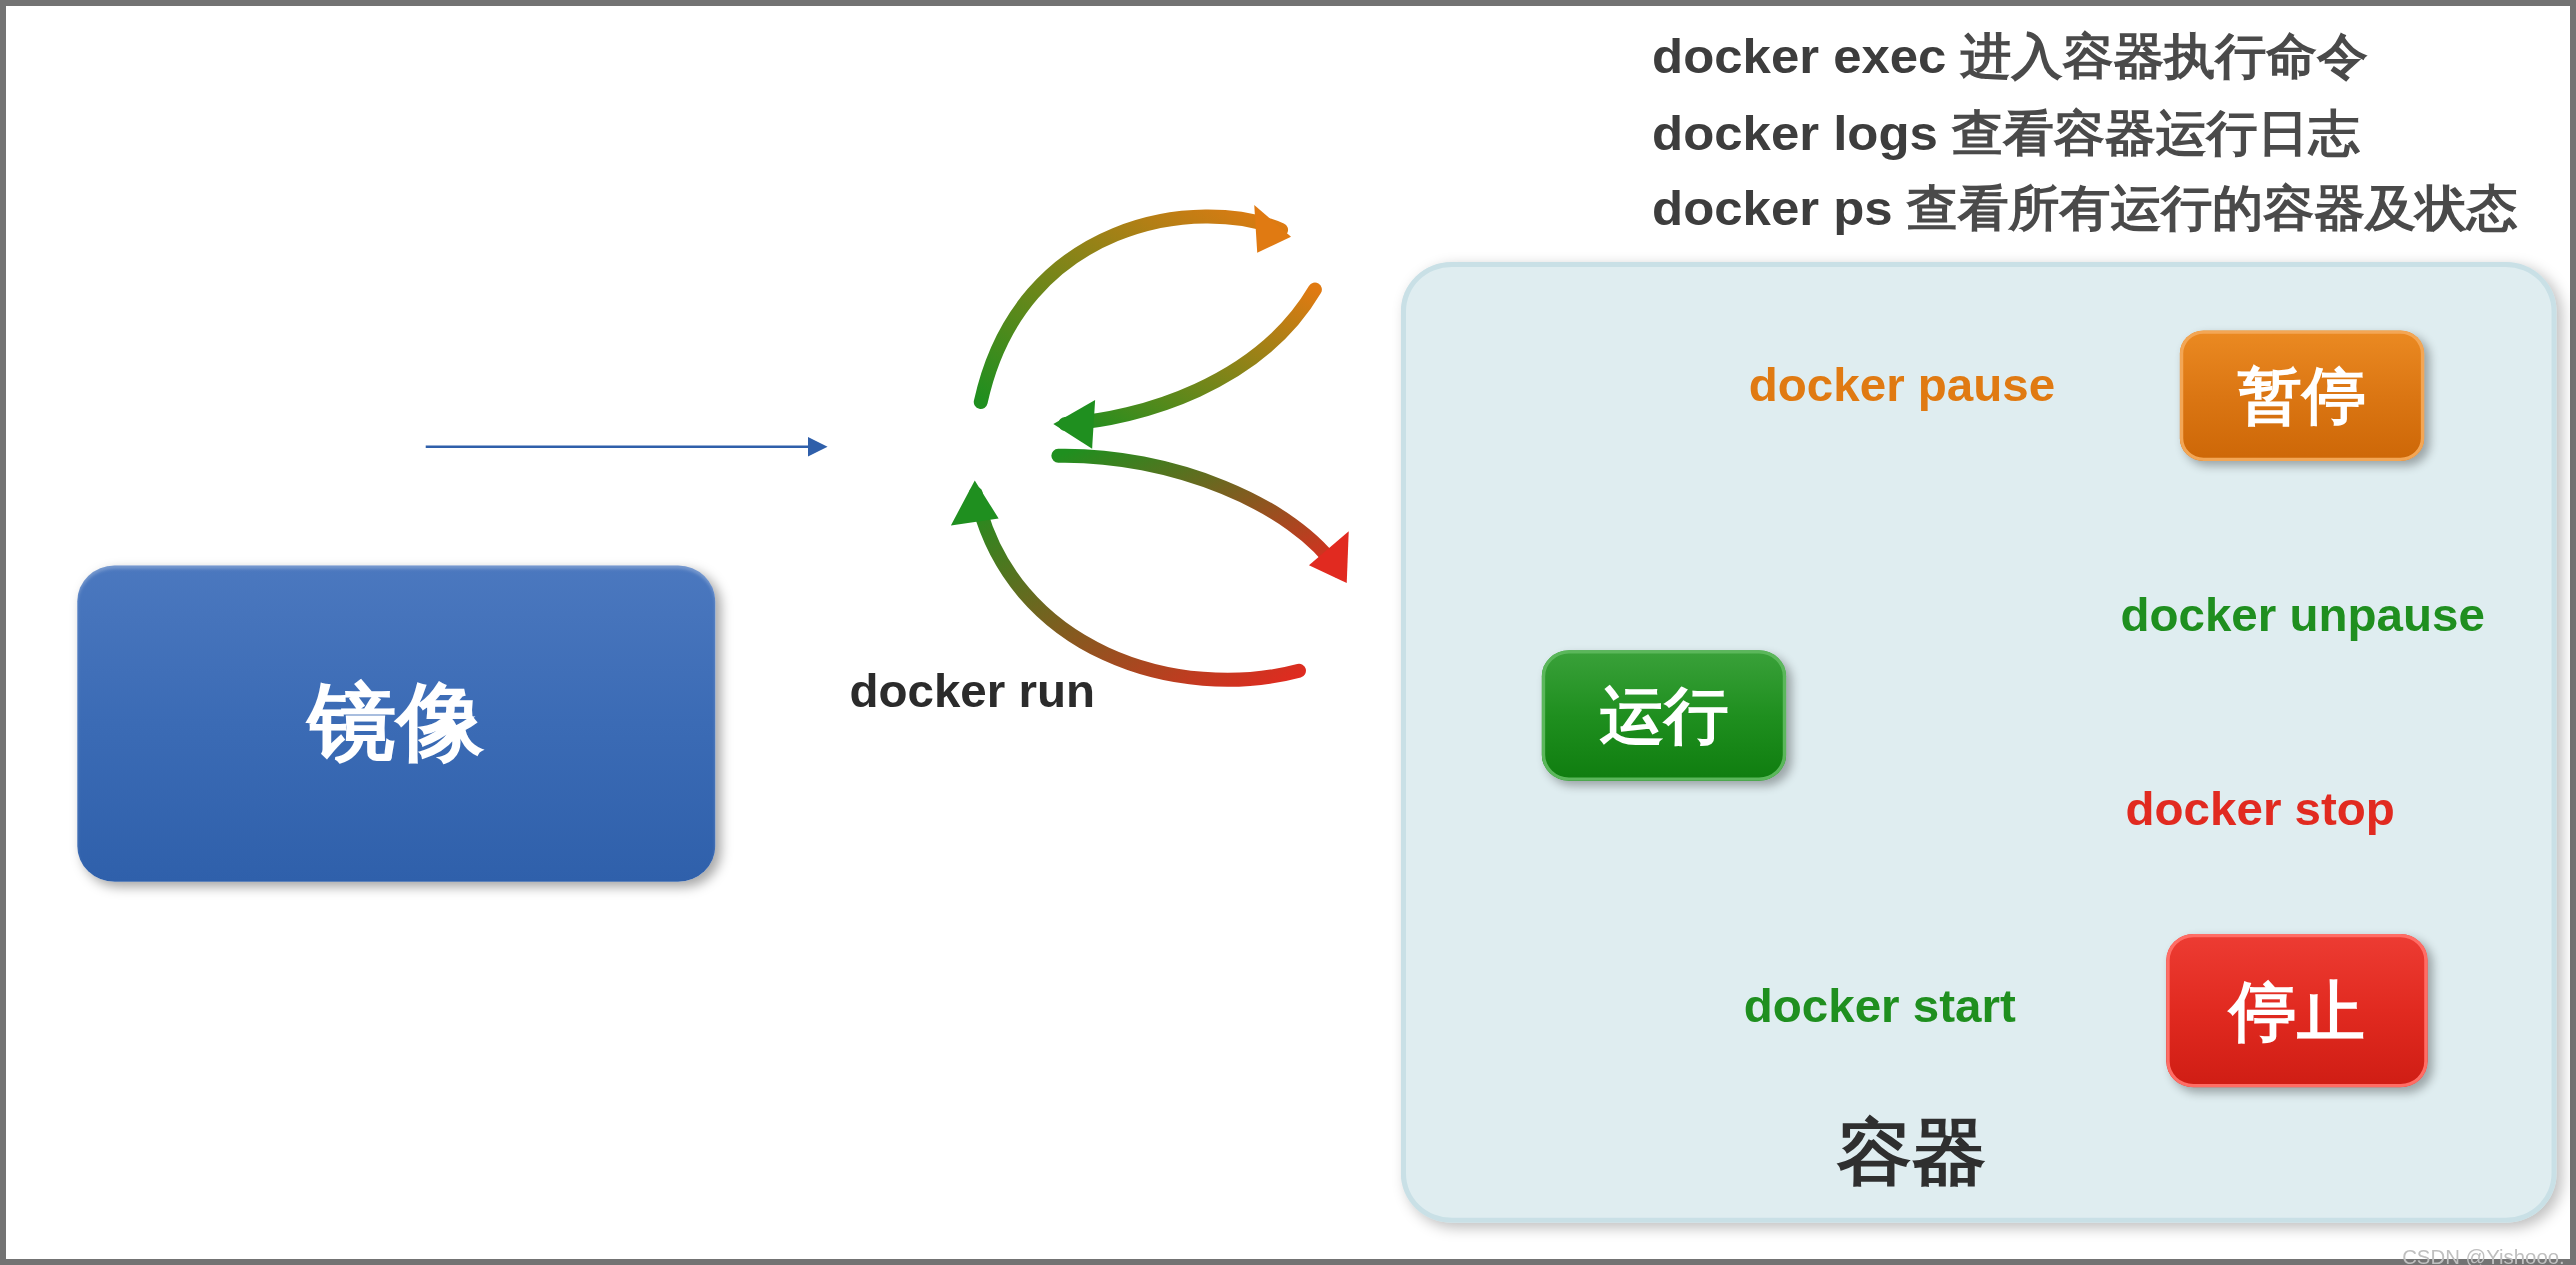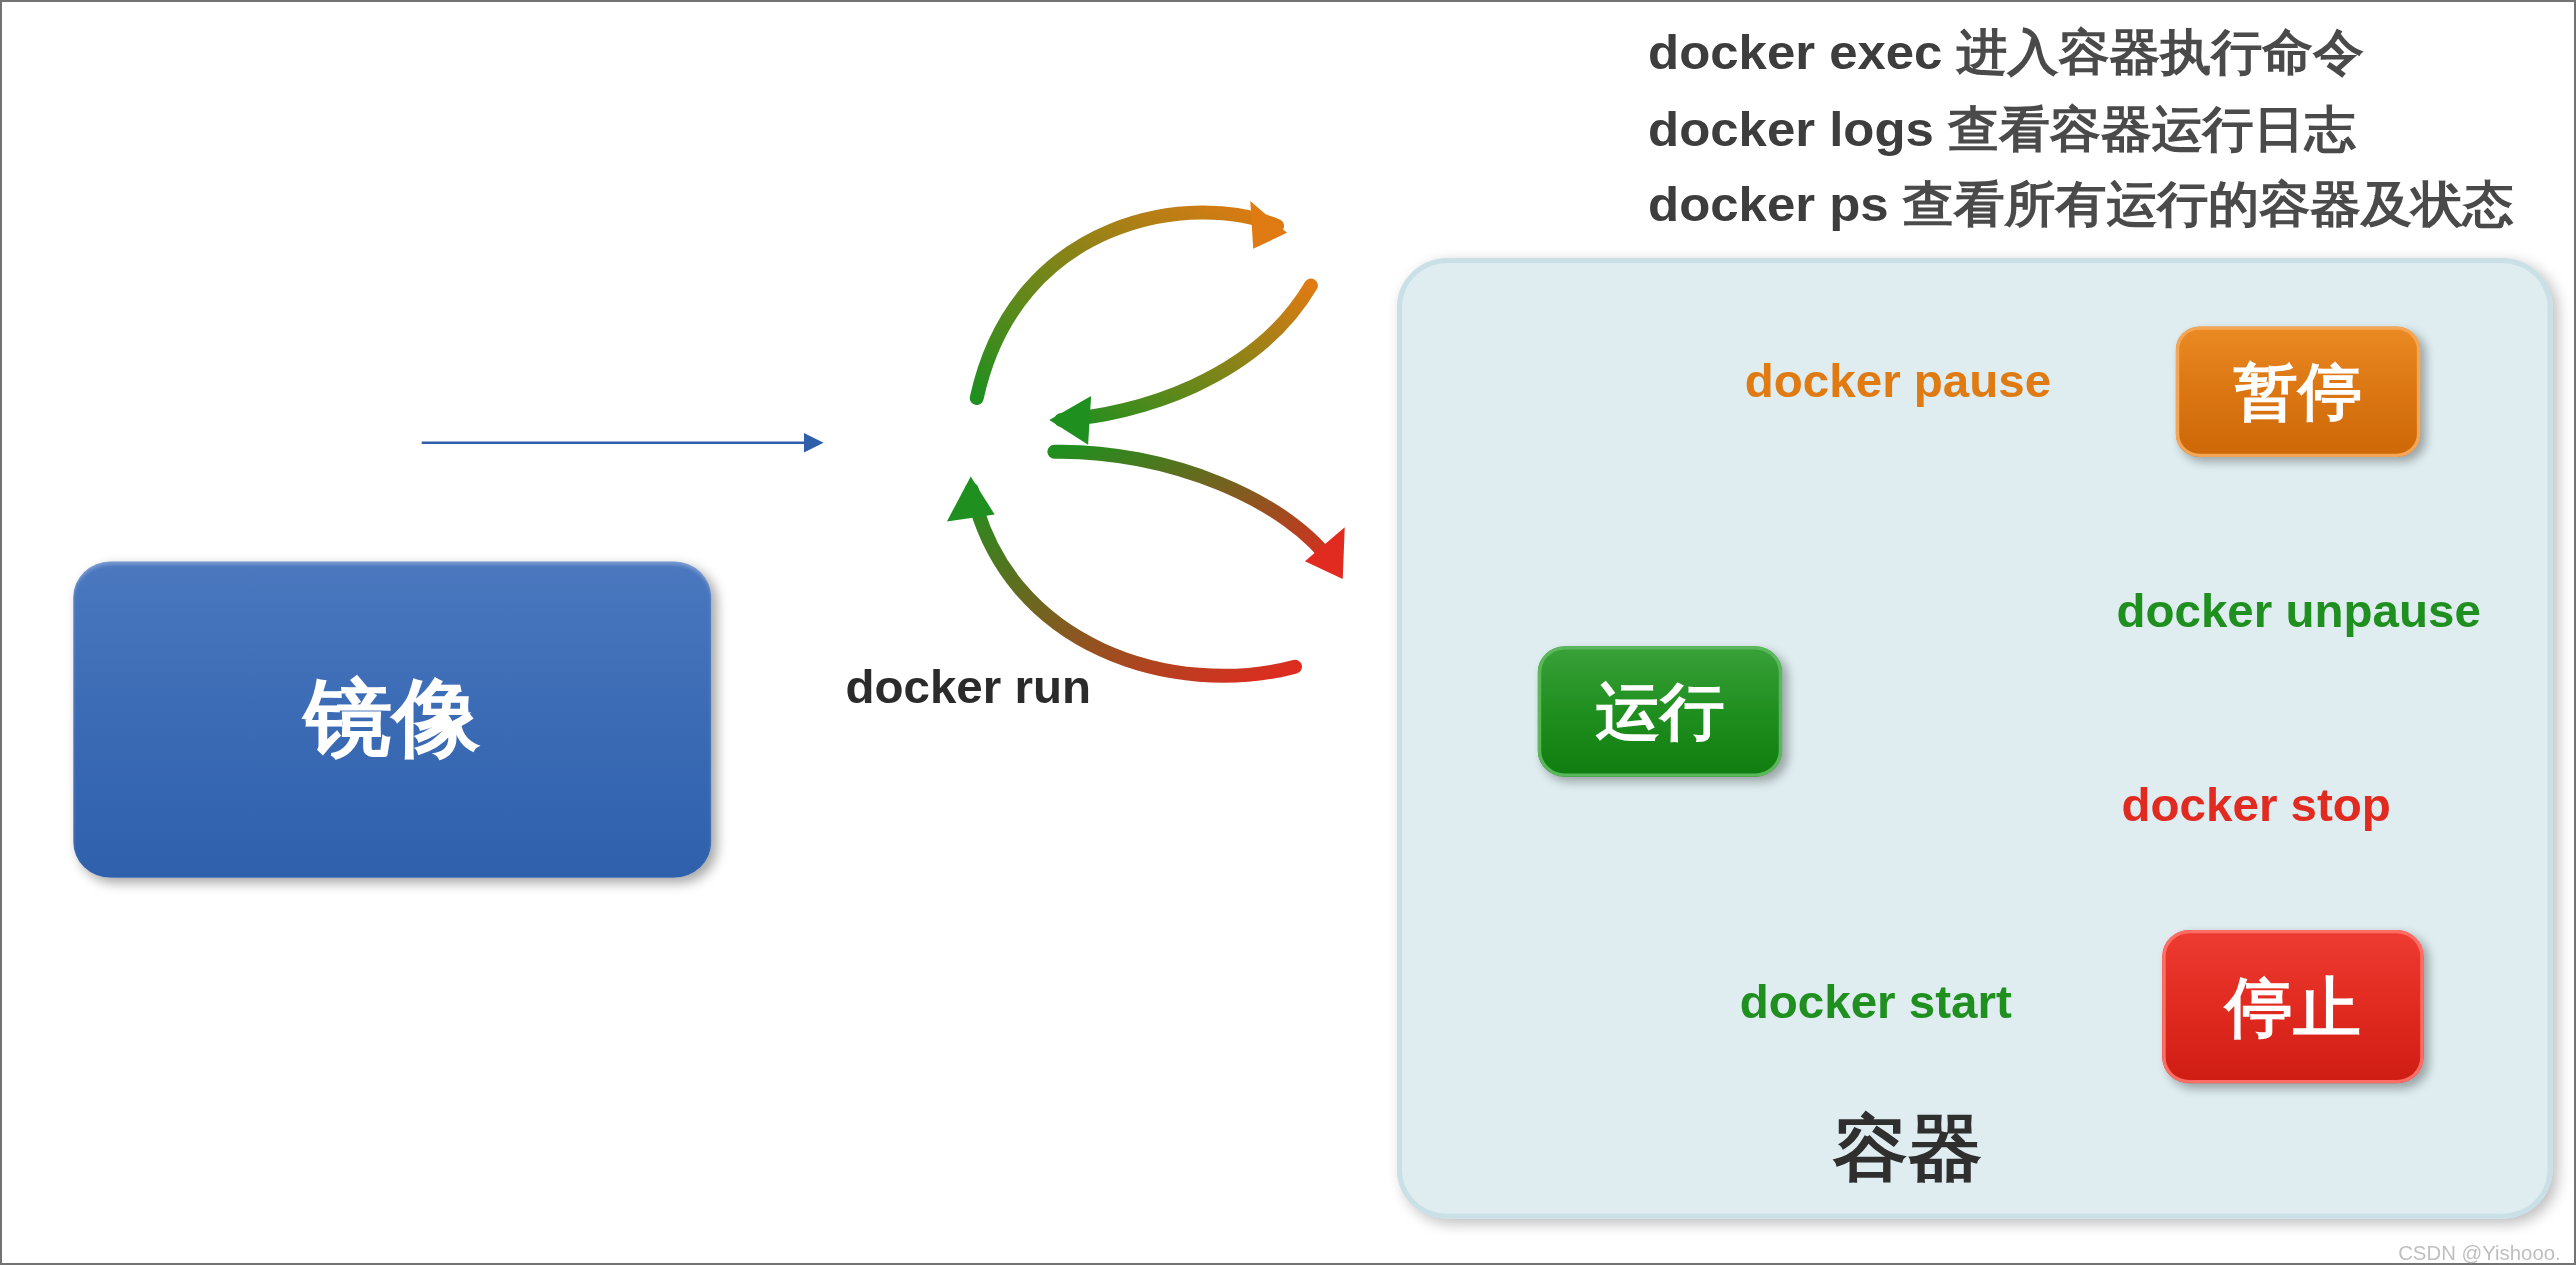--- a/index.html
+++ b/index.html
@@ -9,21 +9,21 @@
     height: 1265px;
     font-family: "Microsoft YaHei", "PingFang SC", "Helvetica Neue", Arial, sans-serif;
     background: #ffffff;
   }
   .canvas {
     position: relative;
     width: 2576px;
     height: 1265px;
     background: #ffffff;
     box-sizing: border-box;
-    border: 2px solid #737373;
+    border: 6px solid #737373;
   }
   .notes {
     position: absolute;
     left: 970px;
     top: 8px;
     font-size: 30px;
     color: #4a4a4a;
     font-weight: 600;
     line-height: 1.55;
   }

